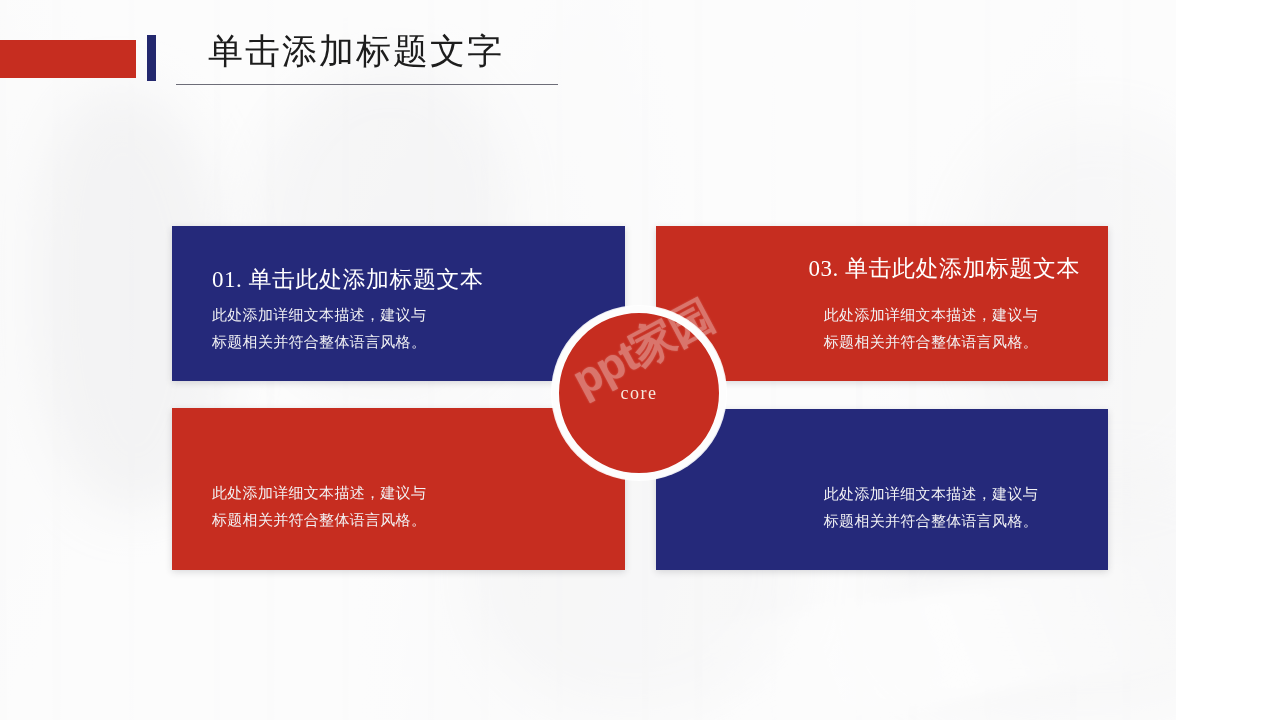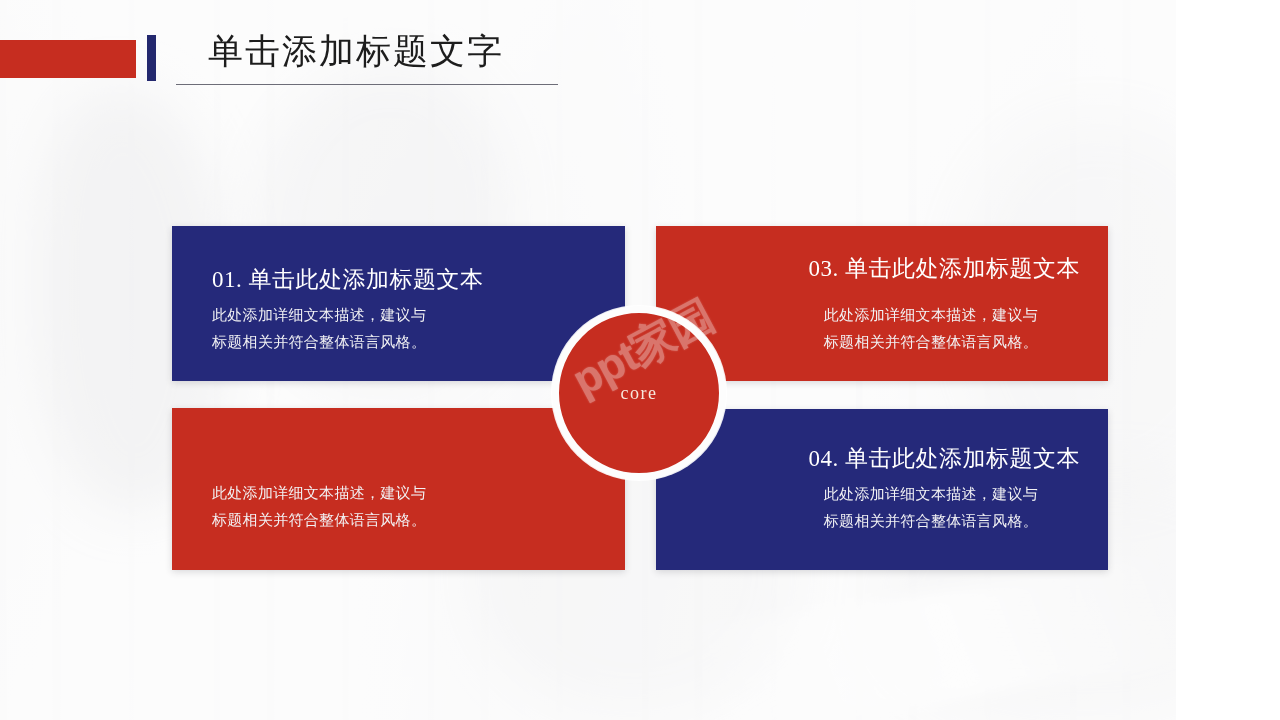--- a/index.html
+++ b/index.html
@@ -221,21 +221,20 @@
 标题相关并符合整体语言风格。</div>
   </div>
 
   <div class="card red card-03">
     <div class="card-title">03. 单击此处添加标题文本</div>
     <div class="card-desc">此处添加详细文本描述，建议与
 标题相关并符合整体语言风格。</div>
   </div>
 
   <div class="card blue card-04">
-    <div class="card-title">04. 单击此处添加标题文本</div>
     <div class="card-desc">此处添加详细文本描述，建议与
 标题相关并符合整体语言风格。</div>
   </div>
 
   <div class="core-circle">
     <span class="core-label">core</span>
   </div>
 
   <div class="watermark">ppt家园</div>
 

